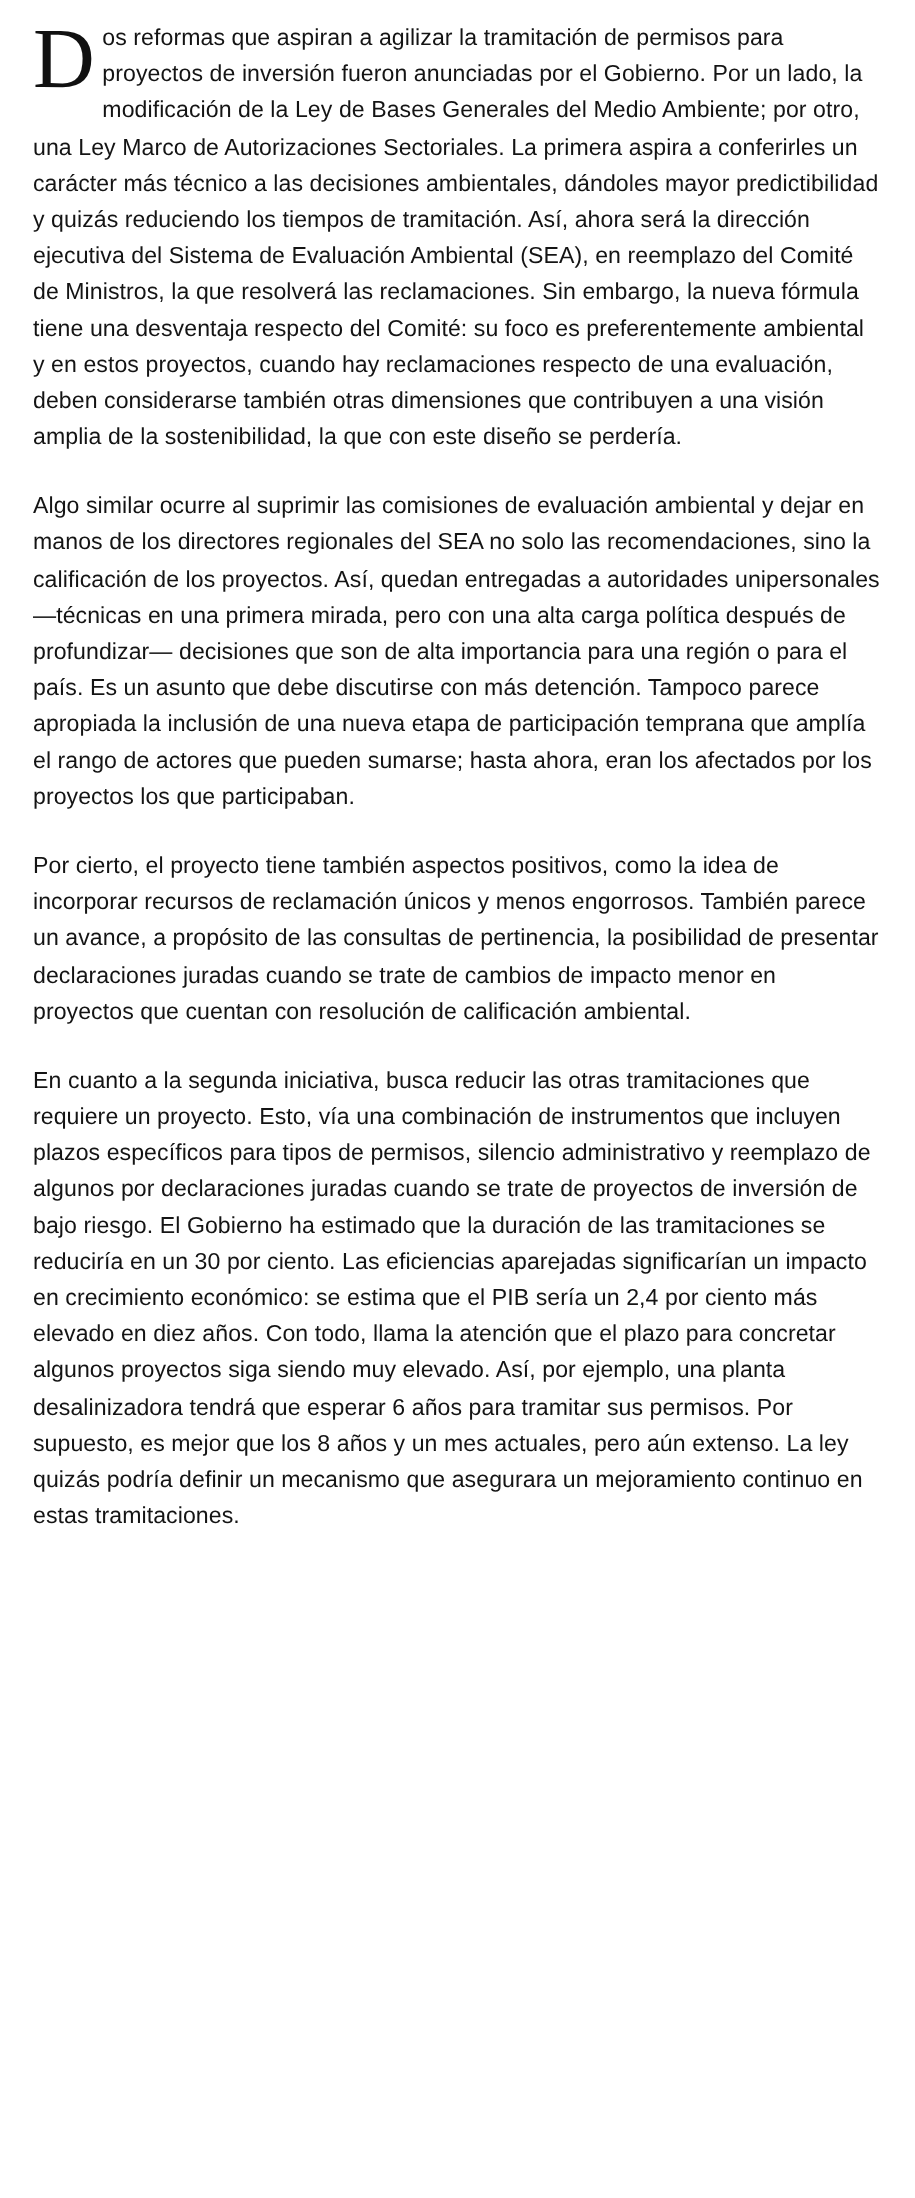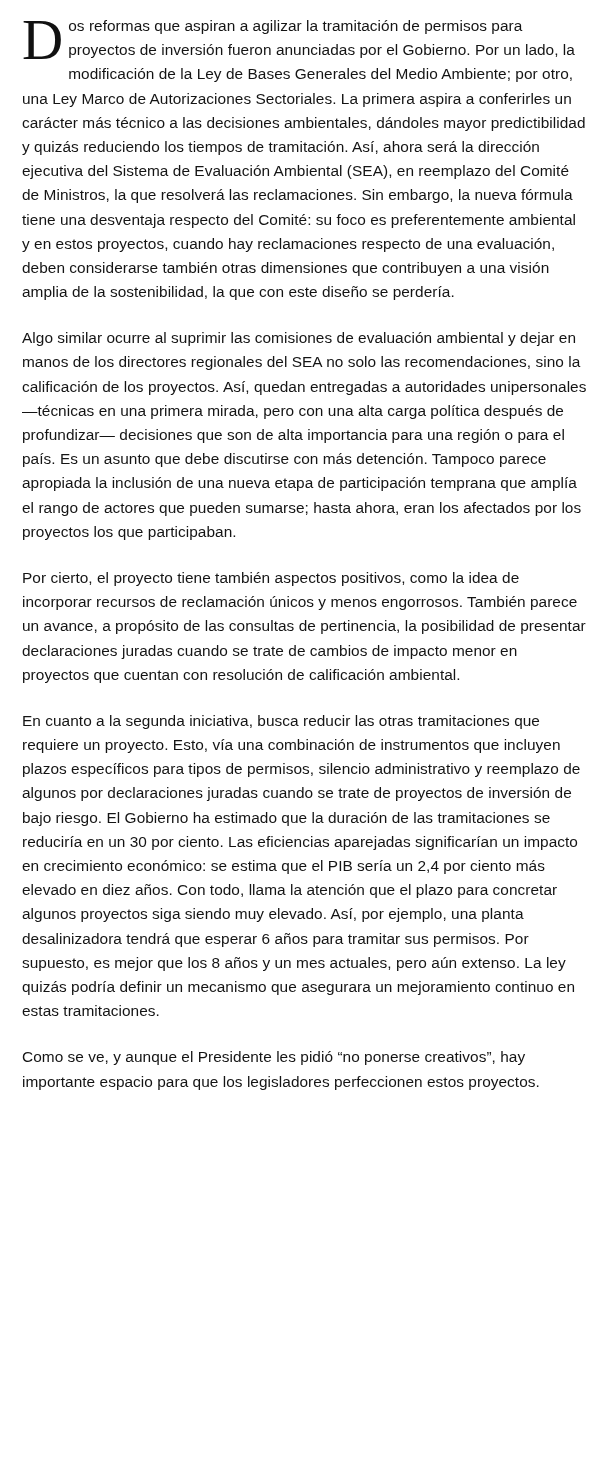--- a/index.html
+++ b/index.html
@@ -49,15 +49,14 @@
 <div class="article">
 
   <p class="para first"><span class="dropcap">D</span><span>os reformas que aspiran a agilizar la tramitación de permisos para proyectos de inversión fueron anunciadas por el Gobierno. Por un lado, la modificación de la Ley de Bases Generales del Medio Ambiente; por otro, una Ley Marco de Autorizaciones Sectoriales. La primera aspira a conferirles un carácter más técnico a las decisiones ambientales, dándoles mayor predictibilidad y quizás reduciendo los tiempos de tramitación. Así, ahora será la dirección ejecutiva del Sistema de Evaluación Ambiental (SEA), en reemplazo del Comité de Ministros, la que resolverá las reclamaciones. Sin embargo, la nueva fórmula tiene una desventaja respecto del Comité: su foco es preferentemente ambiental y en estos proyectos, cuando hay reclamaciones respecto de una evaluación, deben considerarse también otras dimensiones que contribuyen a una visión amplia de la sostenibilidad, la que con este diseño se perdería.</span></p>
 
   <p class="para">Algo similar ocurre al suprimir las comisiones de evaluación ambiental y dejar en manos de los directores regionales del SEA no solo las recomendaciones, sino la calificación de los proyectos. Así, quedan entregadas a autoridades unipersonales —técnicas en una primera mirada, pero con una alta carga política después de profundizar— decisiones que son de alta importancia para una región o para el país. Es un asunto que debe discutirse con más detención. Tampoco parece apropiada la inclusión de una nueva etapa de participación temprana que amplía el rango de actores que pueden sumarse; hasta ahora, eran los afectados por los proyectos los que participaban.</p>
 
   <p class="para">Por cierto, el proyecto tiene también aspectos positivos, como la idea de incorporar recursos de reclamación únicos y menos engorrosos. También parece un avance, a propósito de las consultas de pertinencia, la posibilidad de presentar declaraciones juradas cuando se trate de cambios de impacto menor en proyectos que cuentan con resolución de calificación ambiental.</p>
 
   <p class="para">En cuanto a la segunda iniciativa, busca reducir las otras tramitaciones que requiere un proyecto. Esto, vía una combinación de instrumentos que incluyen plazos específicos para tipos de permisos, silencio administrativo y reemplazo de algunos por declaraciones juradas cuando se trate de proyectos de inversión de bajo riesgo. El Gobierno ha estimado que la duración de las tramitaciones se reduciría en un 30 por ciento. Las eficiencias aparejadas significarían un impacto en crecimiento económico: se estima que el PIB sería un 2,4 por ciento más elevado en diez años. Con todo, llama la atención que el plazo para concretar algunos proyectos siga siendo muy elevado. Así, por ejemplo, una planta desalinizadora tendrá que esperar 6 años para tramitar sus permisos. Por supuesto, es mejor que los 8 años y un mes actuales, pero aún extenso. La ley quizás podría definir un mecanismo que asegurara un mejoramiento continuo en estas tramitaciones.</p>
 
-  <p class="para">Como se ve, y aunque el Presidente les pidió “no ponerse creativos”, hay importante espacio para que los legisladores perfeccionen estos proyectos.</p>
 
 </div>
 
 </body></html>

